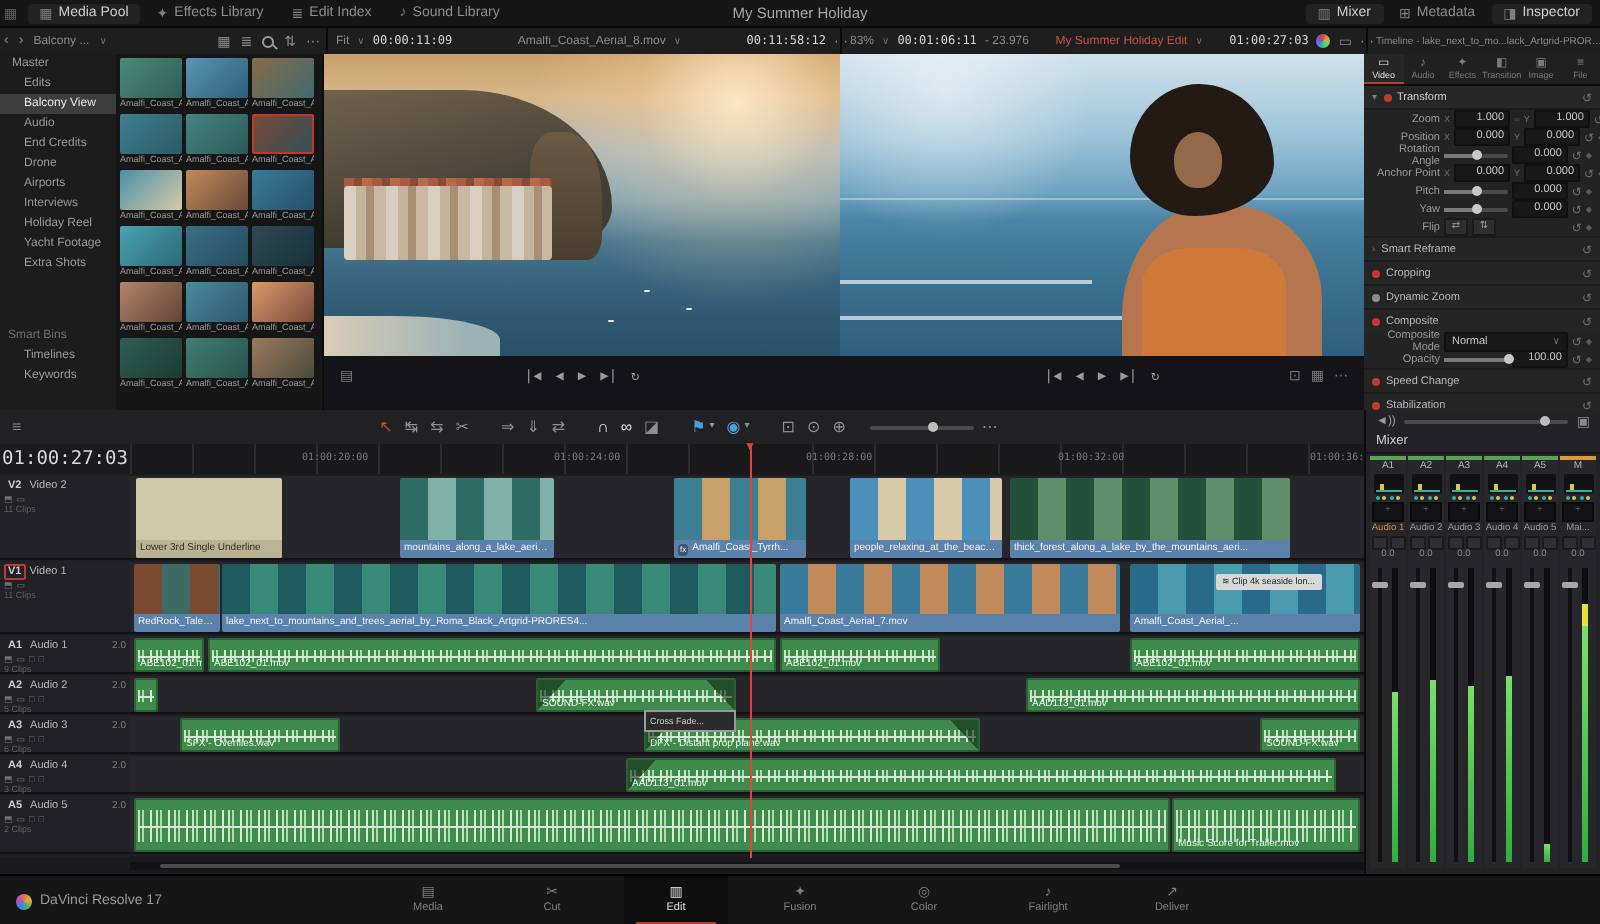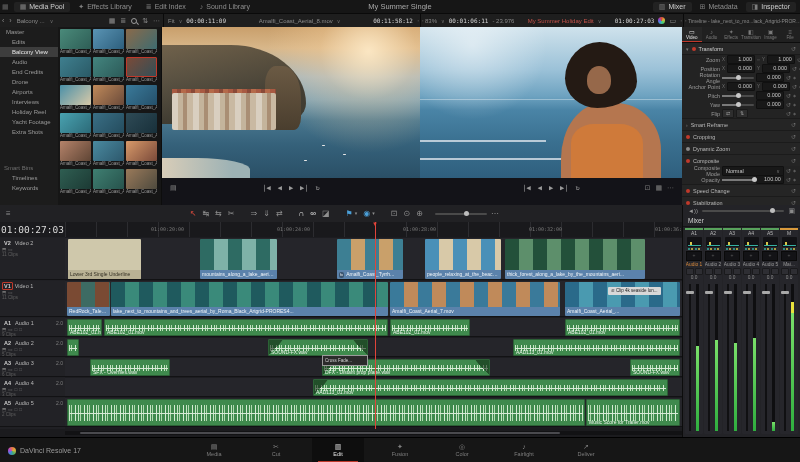--- a/index.html
+++ b/index.html
@@ -225,21 +225,21 @@
         </div>
         <div class="tbbtn">
           <span class="gi">≣</span>
           <span class="lb">Edit Index</span>
         </div>
         <div class="tbbtn">
           <span class="gi">♪</span>
           <span class="lb">Sound Library</span>
         </div>
       </div>
-    <div class="tb-title">My Summer Single</div>
+    <div class="tb-title">My Summer Holiday</div>
     <div id="tb-right">
         <div class="tbbtn on">
           <span class="gi">▥</span>
           <span class="lb">Mixer</span>
         </div>
         <div class="tbbtn">
           <span class="gi">⊞</span>
           <span class="lb">Metadata</span>
         </div>
         <div class="tbbtn on">

